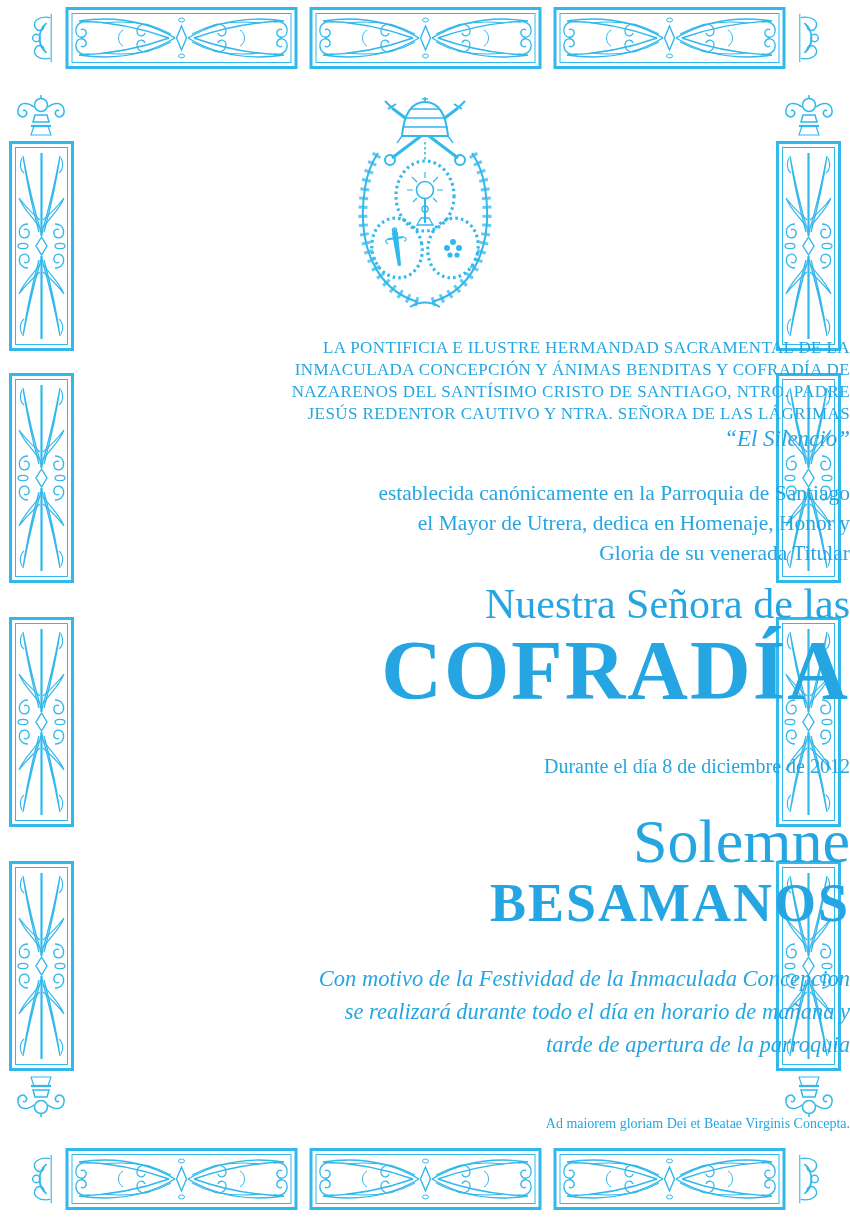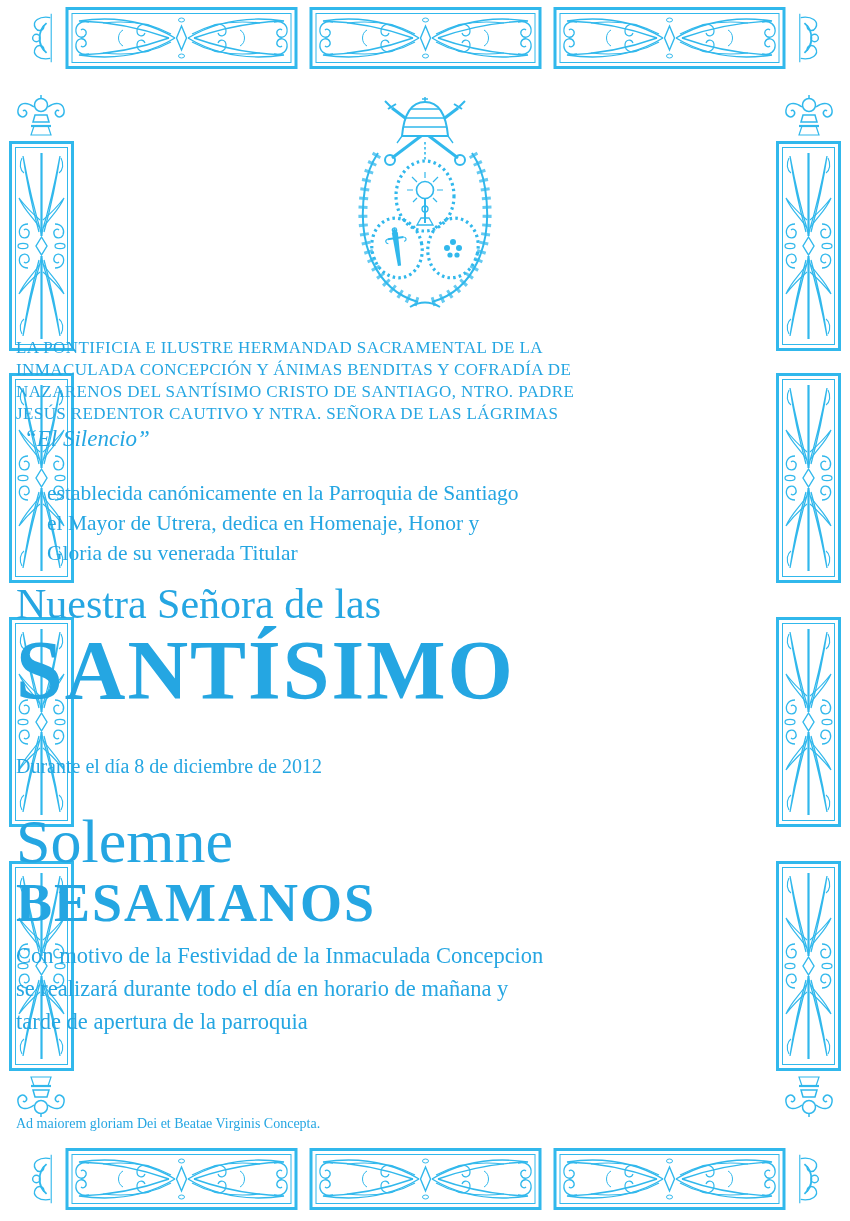--- a/index.html
+++ b/index.html
@@ -8,21 +8,21 @@
     width:850px;height:1221px;
     margin:0 auto;
     background:var(--background,#ffffff);
     font-family:"Liberation Serif","DejaVu Serif",serif;
     color:var(--text-blue,#25a6e2);
     overflow:hidden;
   }
   .orn{color:var(--ornament-blue,#31b8ec);}
   svg.orn{display:block;}
   .abs{position:absolute;}
-  .t{position:absolute;left:0;right:0;text-align:left;padding-left:16px;}
+  .t{position:absolute;left:0;right:0;text-align:right;padding-left:16px;}
 
   
   .hborder{position:absolute;left:0;right:0;display:flex;align-items:center;justify-content:center;gap:11px;}
   .hborder.top{top:6px;height:64px;}
   .hborder.bottom{top:1147px;height:64px;}
   .hblock{width:233px;height:64px;}
   .endcap{width:26px;height:52px;}
   .endcap.right{transform:scaleX(-1);}
   .vpanel{position:absolute;width:67px;height:212px;}
   .vpanel.l{left:8px;}
@@ -35,21 +35,21 @@
 
   
   .header-lines{top:337px;font-size:17px;line-height:22px;letter-spacing:0.4px;}
   .nickname{top:426px;font-size:23px;font-style:italic;margin-left:8px;}
   .intro{top:478px;font-size:21.5px;line-height:30px;margin-left:31px;}
   .title-pre{top:580px;font-size:42px;}
   .title-main{top:622px;font-size:84px;font-weight:bold;letter-spacing:2px;}
   .date-line{top:755px;font-size:20px;}
   .event-1{top:806px;font-size:62px;}
   .event-2{top:872px;font-size:54px;font-weight:bold;letter-spacing:2px;}
-  .details{top:939px;font-size:22.5px;line-height:33px;}
+  .details{top:962px;font-size:22.5px;line-height:33px;font-style:italic;}
   .motto{top:1116px;font-size:14px;}
 </style>
 </head>
 <body>
 
 <svg width="0" height="0" style="position:absolute" aria-hidden="true">
   <defs>
 
     <symbol id="sym-vpanel" viewBox="0 0 67 212">
       <g fill="none" stroke="currentColor">
@@ -257,21 +257,21 @@
 
   <div class="t nickname">“El Silencio”</div>
 
   <div class="t intro">
     <div>establecida canónicamente en la Parroquia de Santiago</div>
     <div>el Mayor de Utrera, dedica en Homenaje, Honor y</div>
     <div>Gloria de su venerada Titular</div>
   </div>
 
   <div class="t title-pre">Nuestra Señora de las</div>
-  <div class="t title-main">SANTÍSIMO</div>
+  <div class="t title-main">COFRADÍA</div>
 
   <div class="t date-line">Durante el día 8 de diciembre de 2012</div>
 
   <div class="t event-1">Solemne</div>
   <div class="t event-2">BESAMANOS</div>
 
   <div class="t details">
     <div>Con motivo de la Festividad de la Inmaculada Concepcion</div>
     <div>se realizará durante todo el día en horario de mañana y</div>
     <div>tarde de apertura de la parroquia</div>

